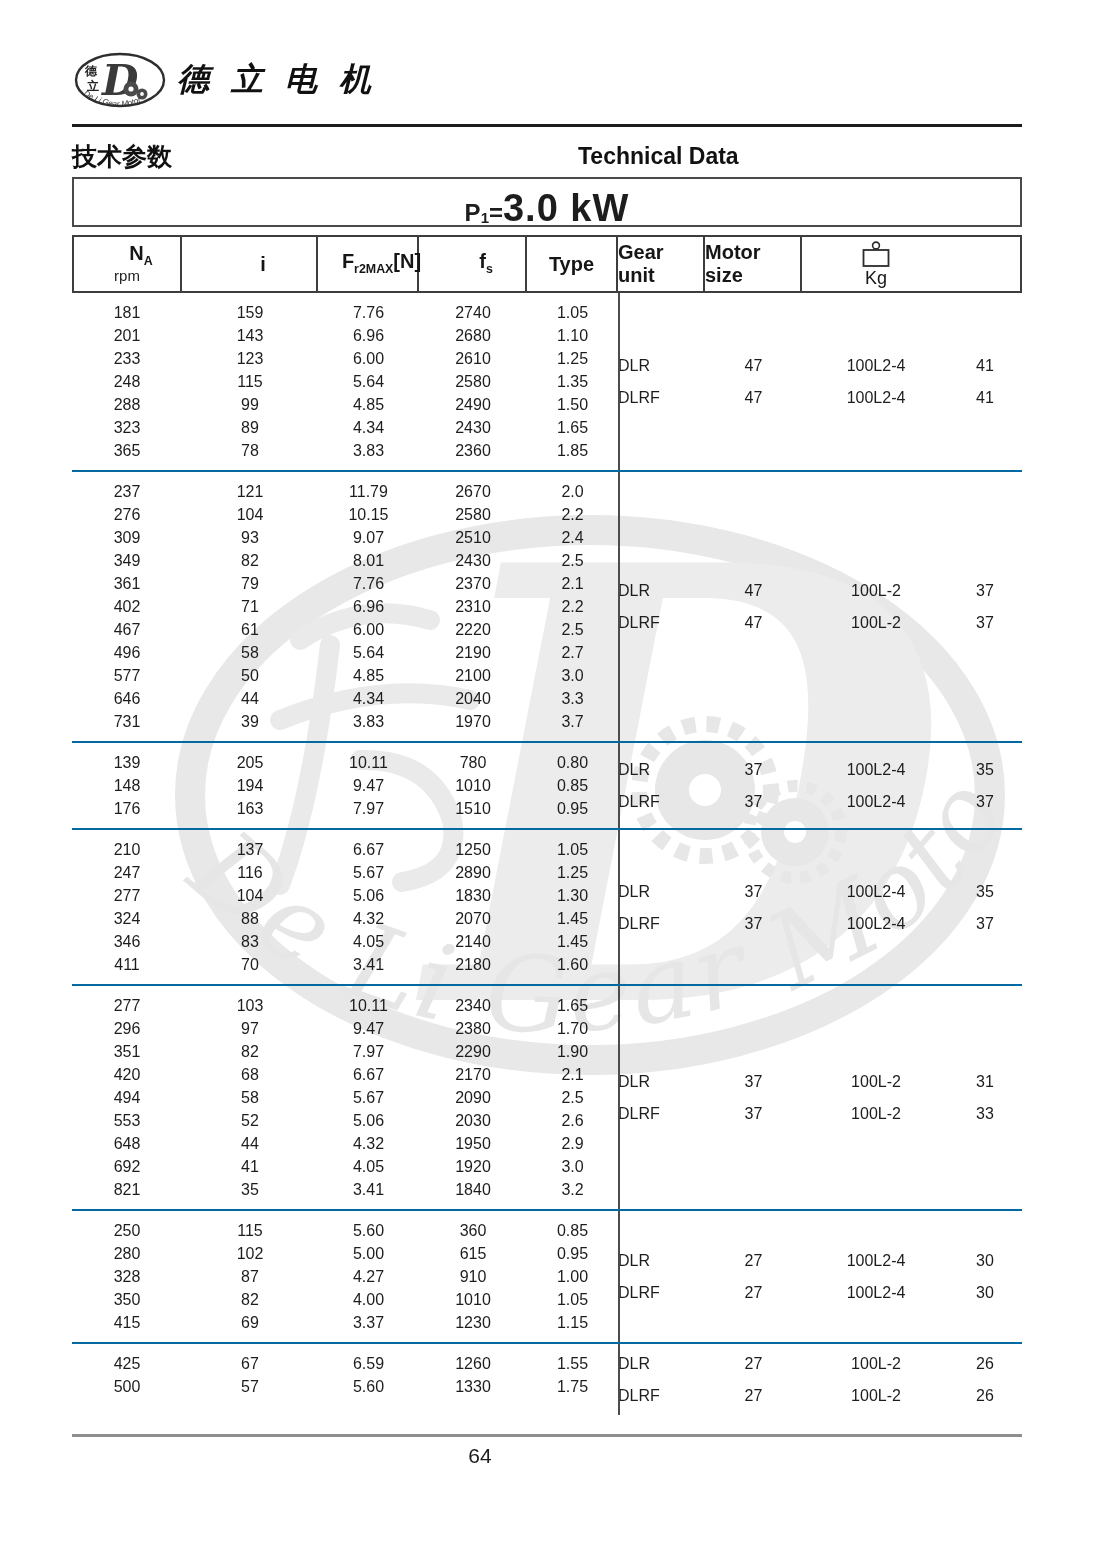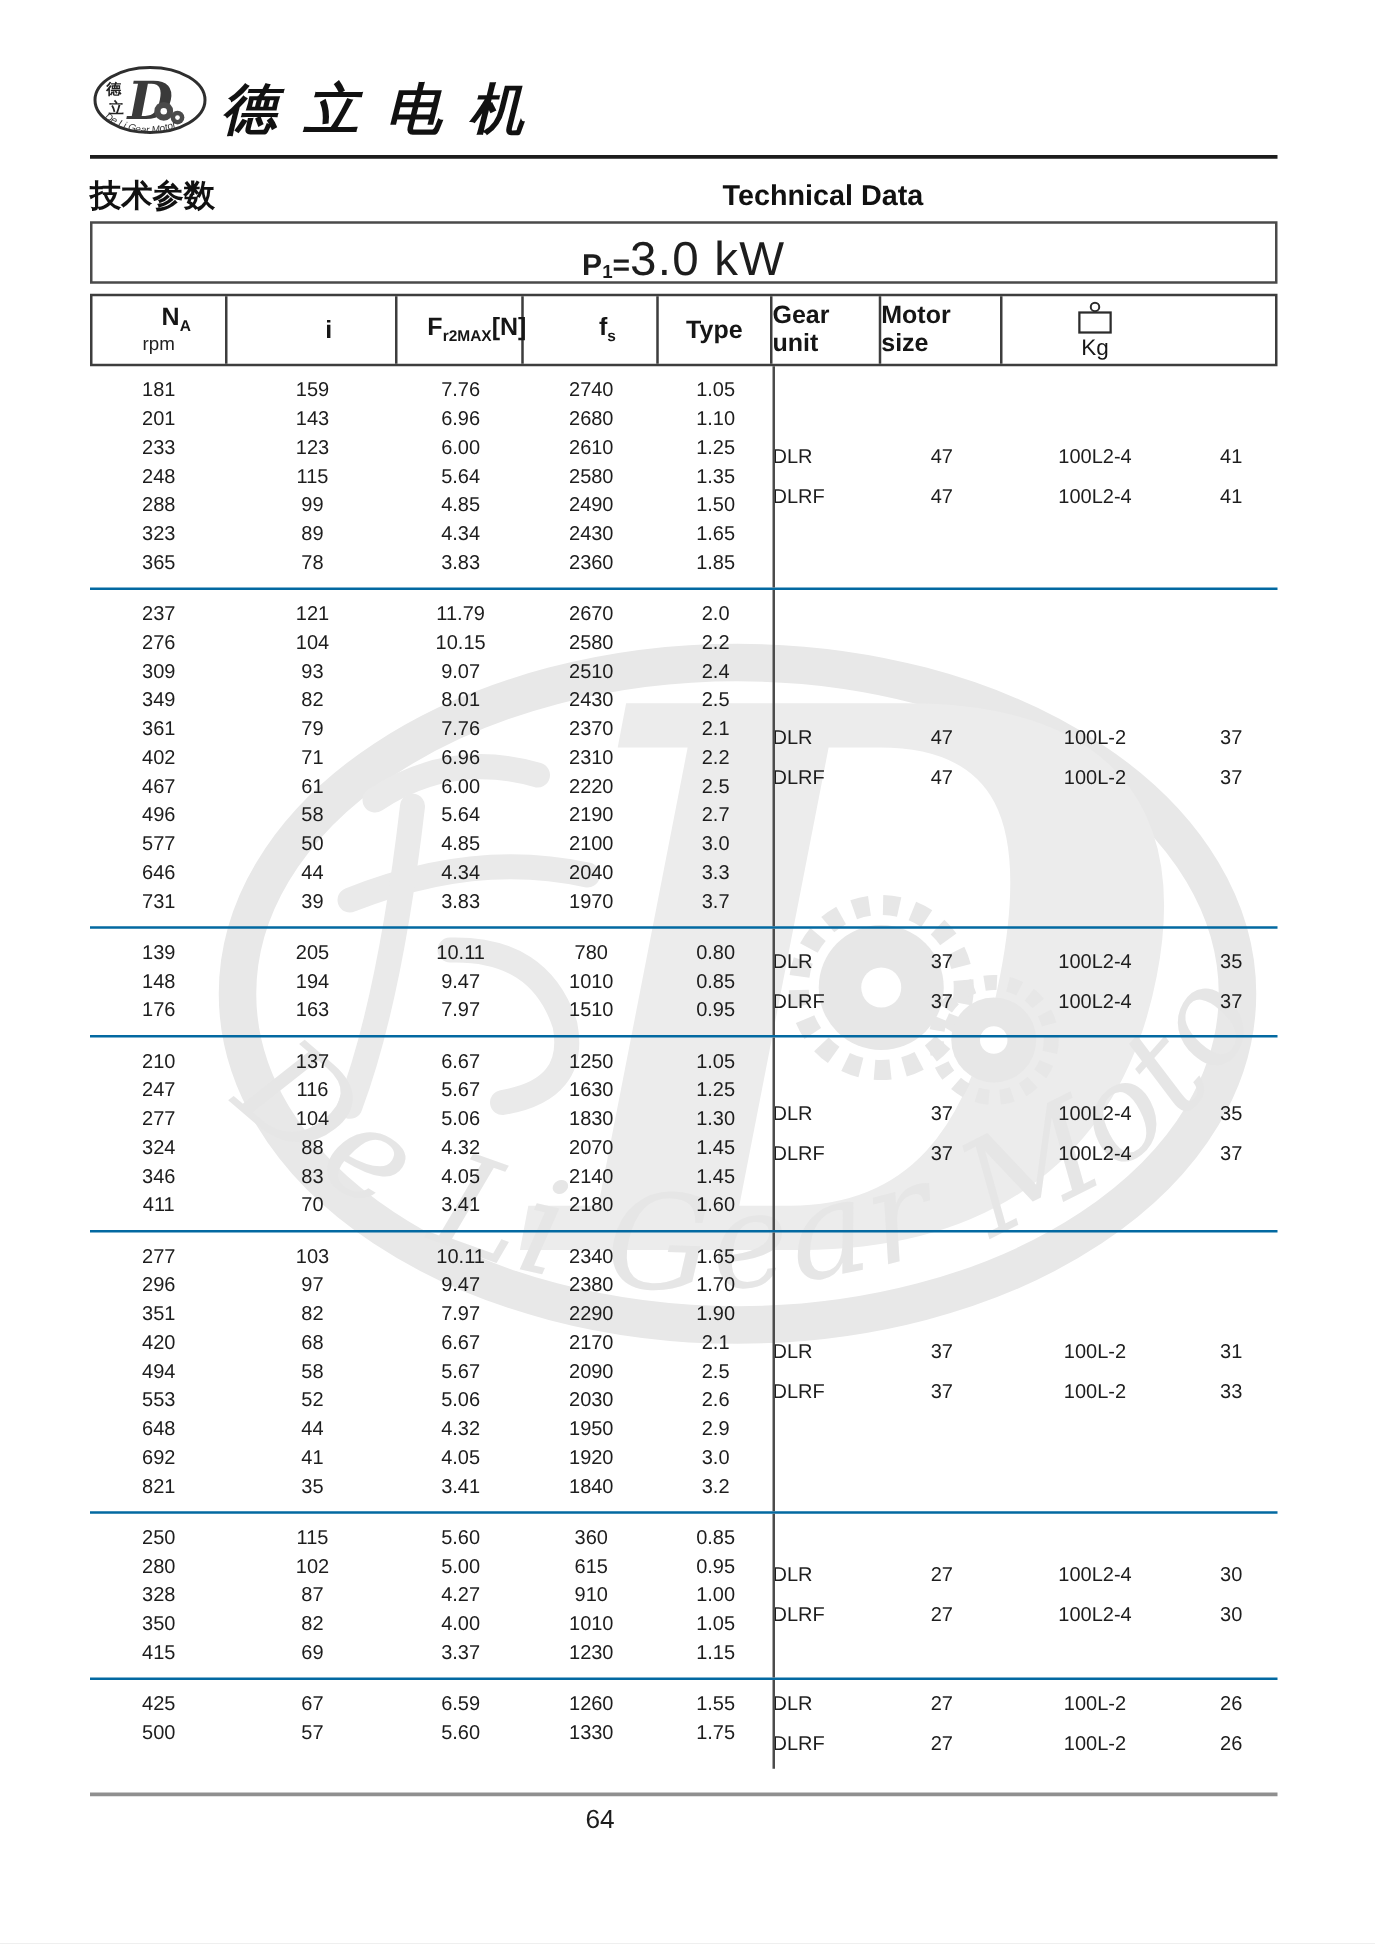--- a/index.html
+++ b/index.html
@@ -9,38 +9,38 @@
     font-family:"Liberation Sans", sans-serif; color:#1d1d1d;
   }
   .watermark { position:absolute; left:0; top:0; z-index:0; pointer-events:none; }
   .content { position:absolute; inset:0; z-index:1; }
 
   
   .logo { position:absolute; top:52px; left:72px; }
   .brand {
     position:absolute; top:58px; left:177px;
     font-family:Liberation Sans, sans-serif;
-    font-size:44px; font-weight:bold; font-style:italic;
+    font-size:32px; font-weight:bold; font-style:italic;
     letter-spacing:22px; color:#111; white-space:nowrap;
   }
   .header-rule { position:absolute; top:124px; left:72px; width:950px; height:3px; background:#1c1c1c; }
   .sec-zh { position:absolute; top:140px; left:72px; font-size:25px; font-weight:bold; color:#111; }
   .sec-en { position:absolute; top:143px; left:578px; font-size:23px; font-weight:bold; color:#111; }
 
   
   .power-box {
     position:absolute; top:177px; left:72px; width:950px; height:50px;
     border:2px solid #4a4a4a; box-sizing:border-box;
     display:flex; align-items:center; justify-content:center;
   }
   .power-inner { display:flex; align-items:baseline; }
   .pw-p  { font-size:24px; font-weight:bold; }
   .pw-sub{ font-size:15px; font-weight:bold; position:relative; top:2px; }
   .pw-eq { font-size:24px; font-weight:bold; }
-  .pw-val{ font-size:38px; font-weight:400; letter-spacing:1px;margin-top:12px; }
+  .pw-val{ font-size:38px; font-weight:700; letter-spacing:1px;margin-top:12px; }
 
   
   .thead {
     position:absolute; top:235px; left:72px; width:950px; height:58px;
     box-sizing:border-box; border:2px solid #3d3d3d;
     display:grid; grid-template-columns:108px 136px 101px 108px 91px 87px 97px 148px auto;
     background:transparent;
   }
   .th { border-right:2px solid #3d3d3d; display:flex; flex-direction:column; align-items:center; justify-content:center; }
   .th:last-child { border-right:none; }
@@ -370,21 +370,21 @@
               <div class="cell">210</div>
               <div class="cell">137</div>
               <div class="cell">6.67</div>
               <div class="cell">1250</div>
               <div class="cell">1.05</div>
             </div>
             <div class="data-row">
               <div class="cell">247</div>
               <div class="cell">116</div>
               <div class="cell">5.67</div>
-              <div class="cell">1630</div>
+              <div class="cell">2890</div>
               <div class="cell">1.25</div>
             </div>
             <div class="data-row">
               <div class="cell">277</div>
               <div class="cell">104</div>
               <div class="cell">5.06</div>
               <div class="cell">1830</div>
               <div class="cell">1.30</div>
             </div>
             <div class="data-row">

